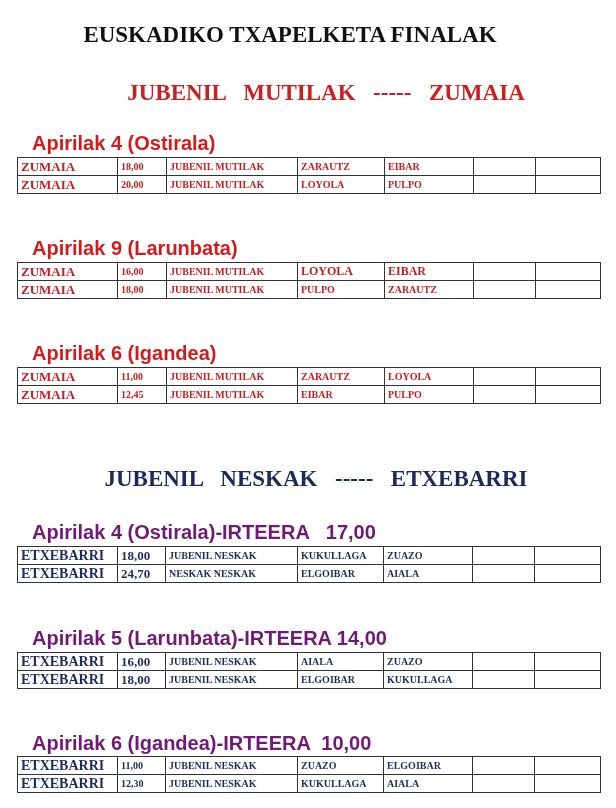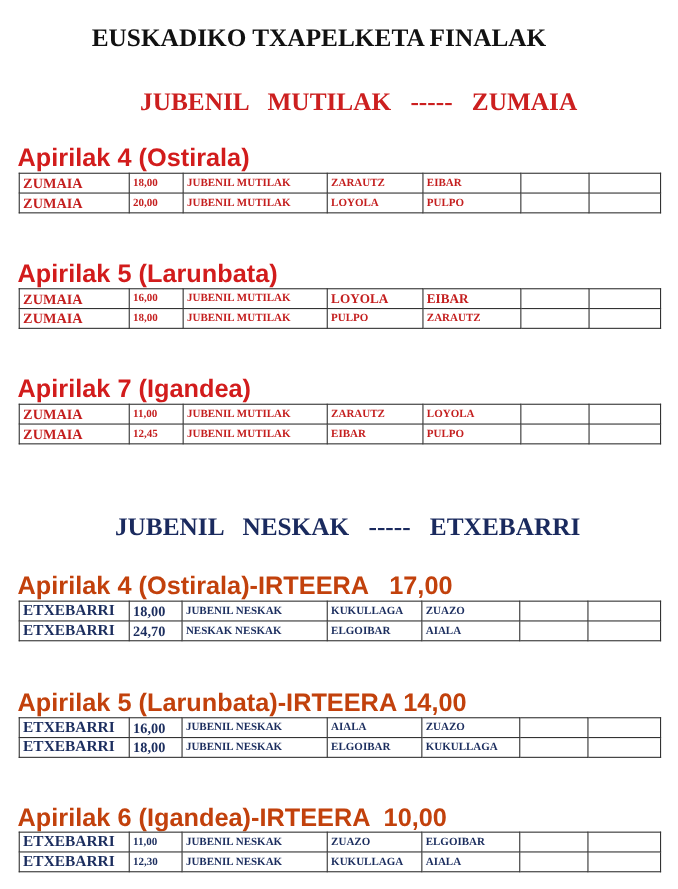--- a/index.html
+++ b/index.html
@@ -2,23 +2,23 @@
 <html><head>
 <meta charset="utf-8">
 <style>
   html, body { margin:0; padding:0; background:#ffffff; }
   body { width:616px; height:808px; position:relative; overflow:hidden; font-family:"Liberation Serif", serif; }
   .title { position:absolute; left:0; width:616px; text-align:center; font-weight:bold; }
   #main-title { top:22px; left:-18px; font-size:23px; color:#111111; letter-spacing:0px; }
   .sec-title { font-size:23px; }
   #sec1-title { top:80px; left:18px; color:#cc1f1f; word-spacing:3px; }
   #sec2-title { top:466px; left:8px; color:#1a2a5e; word-spacing:3px; }
-  .day { position:absolute; left:16px; font-family:"Liberation Sans", sans-serif; font-weight:bold; font-size:23px; line-height:22px; white-space:pre; }
+  .day { position:absolute; left:32px; font-family:"Liberation Sans", sans-serif; font-weight:bold; font-size:20px; line-height:22px; white-space:pre; }
   .day.red { color:#d21c1c; }
-  .day.blue { color:#c2410c; }
+  .day.blue { color:#701a75; }
   table.sched { position:absolute; left:17px; border-collapse:collapse; width:583px; table-layout:fixed; }
   table.sched td { border:1px solid #333333; height:17px; padding:0 0 0 3px; font-weight:bold; font-size:10px; vertical-align:top; line-height:17px; white-space:nowrap; overflow:hidden; }
   table.red td { color:#c41f1f; }
   table.blue td { color:#1b2d5e; }
   td.c-place { font-size:13px !important; }
   table.blue td.c-place { font-size:14px !important; }
   td.c-time { font-size:10px; }
   table.blue td.c-time.big { font-size:13px; }
 </style>
 </head>
@@ -54,21 +54,21 @@
     <td class="c-time">20,00</td>
     <td>JUBENIL MUTILAK</td>
     <td>LOYOLA</td>
     <td>PULPO</td>
     <td></td>
     <td></td>
   </tr>
 </tbody>
   </table>
 
-<div class="day red" style="top:237px;">Apirilak 5 (Larunbata)</div>
+<div class="day red" style="top:237px;">Apirilak 9 (Larunbata)</div>
 <table class="sched red" style="top:262px;">
   <colgroup>
       <col style="width:100px">
       <col style="width:49px">
       <col style="width:131px">
       <col style="width:87px">
       <col style="width:89px">
       <col style="width:62px">
       <col style="width:65px">
     </colgroup>
@@ -87,21 +87,21 @@
     <td class="c-time">18,00</td>
     <td>JUBENIL MUTILAK</td>
     <td>PULPO</td>
     <td>ZARAUTZ</td>
     <td></td>
     <td></td>
   </tr>
 </tbody>
   </table>
 
-<div class="day red" style="top:342px;">Apirilak 7 (Igandea)</div>
+<div class="day red" style="top:342px;">Apirilak 6 (Igandea)</div>
 <table class="sched red" style="top:367px;">
   <colgroup>
       <col style="width:100px">
       <col style="width:49px">
       <col style="width:131px">
       <col style="width:87px">
       <col style="width:89px">
       <col style="width:62px">
       <col style="width:65px">
     </colgroup>

